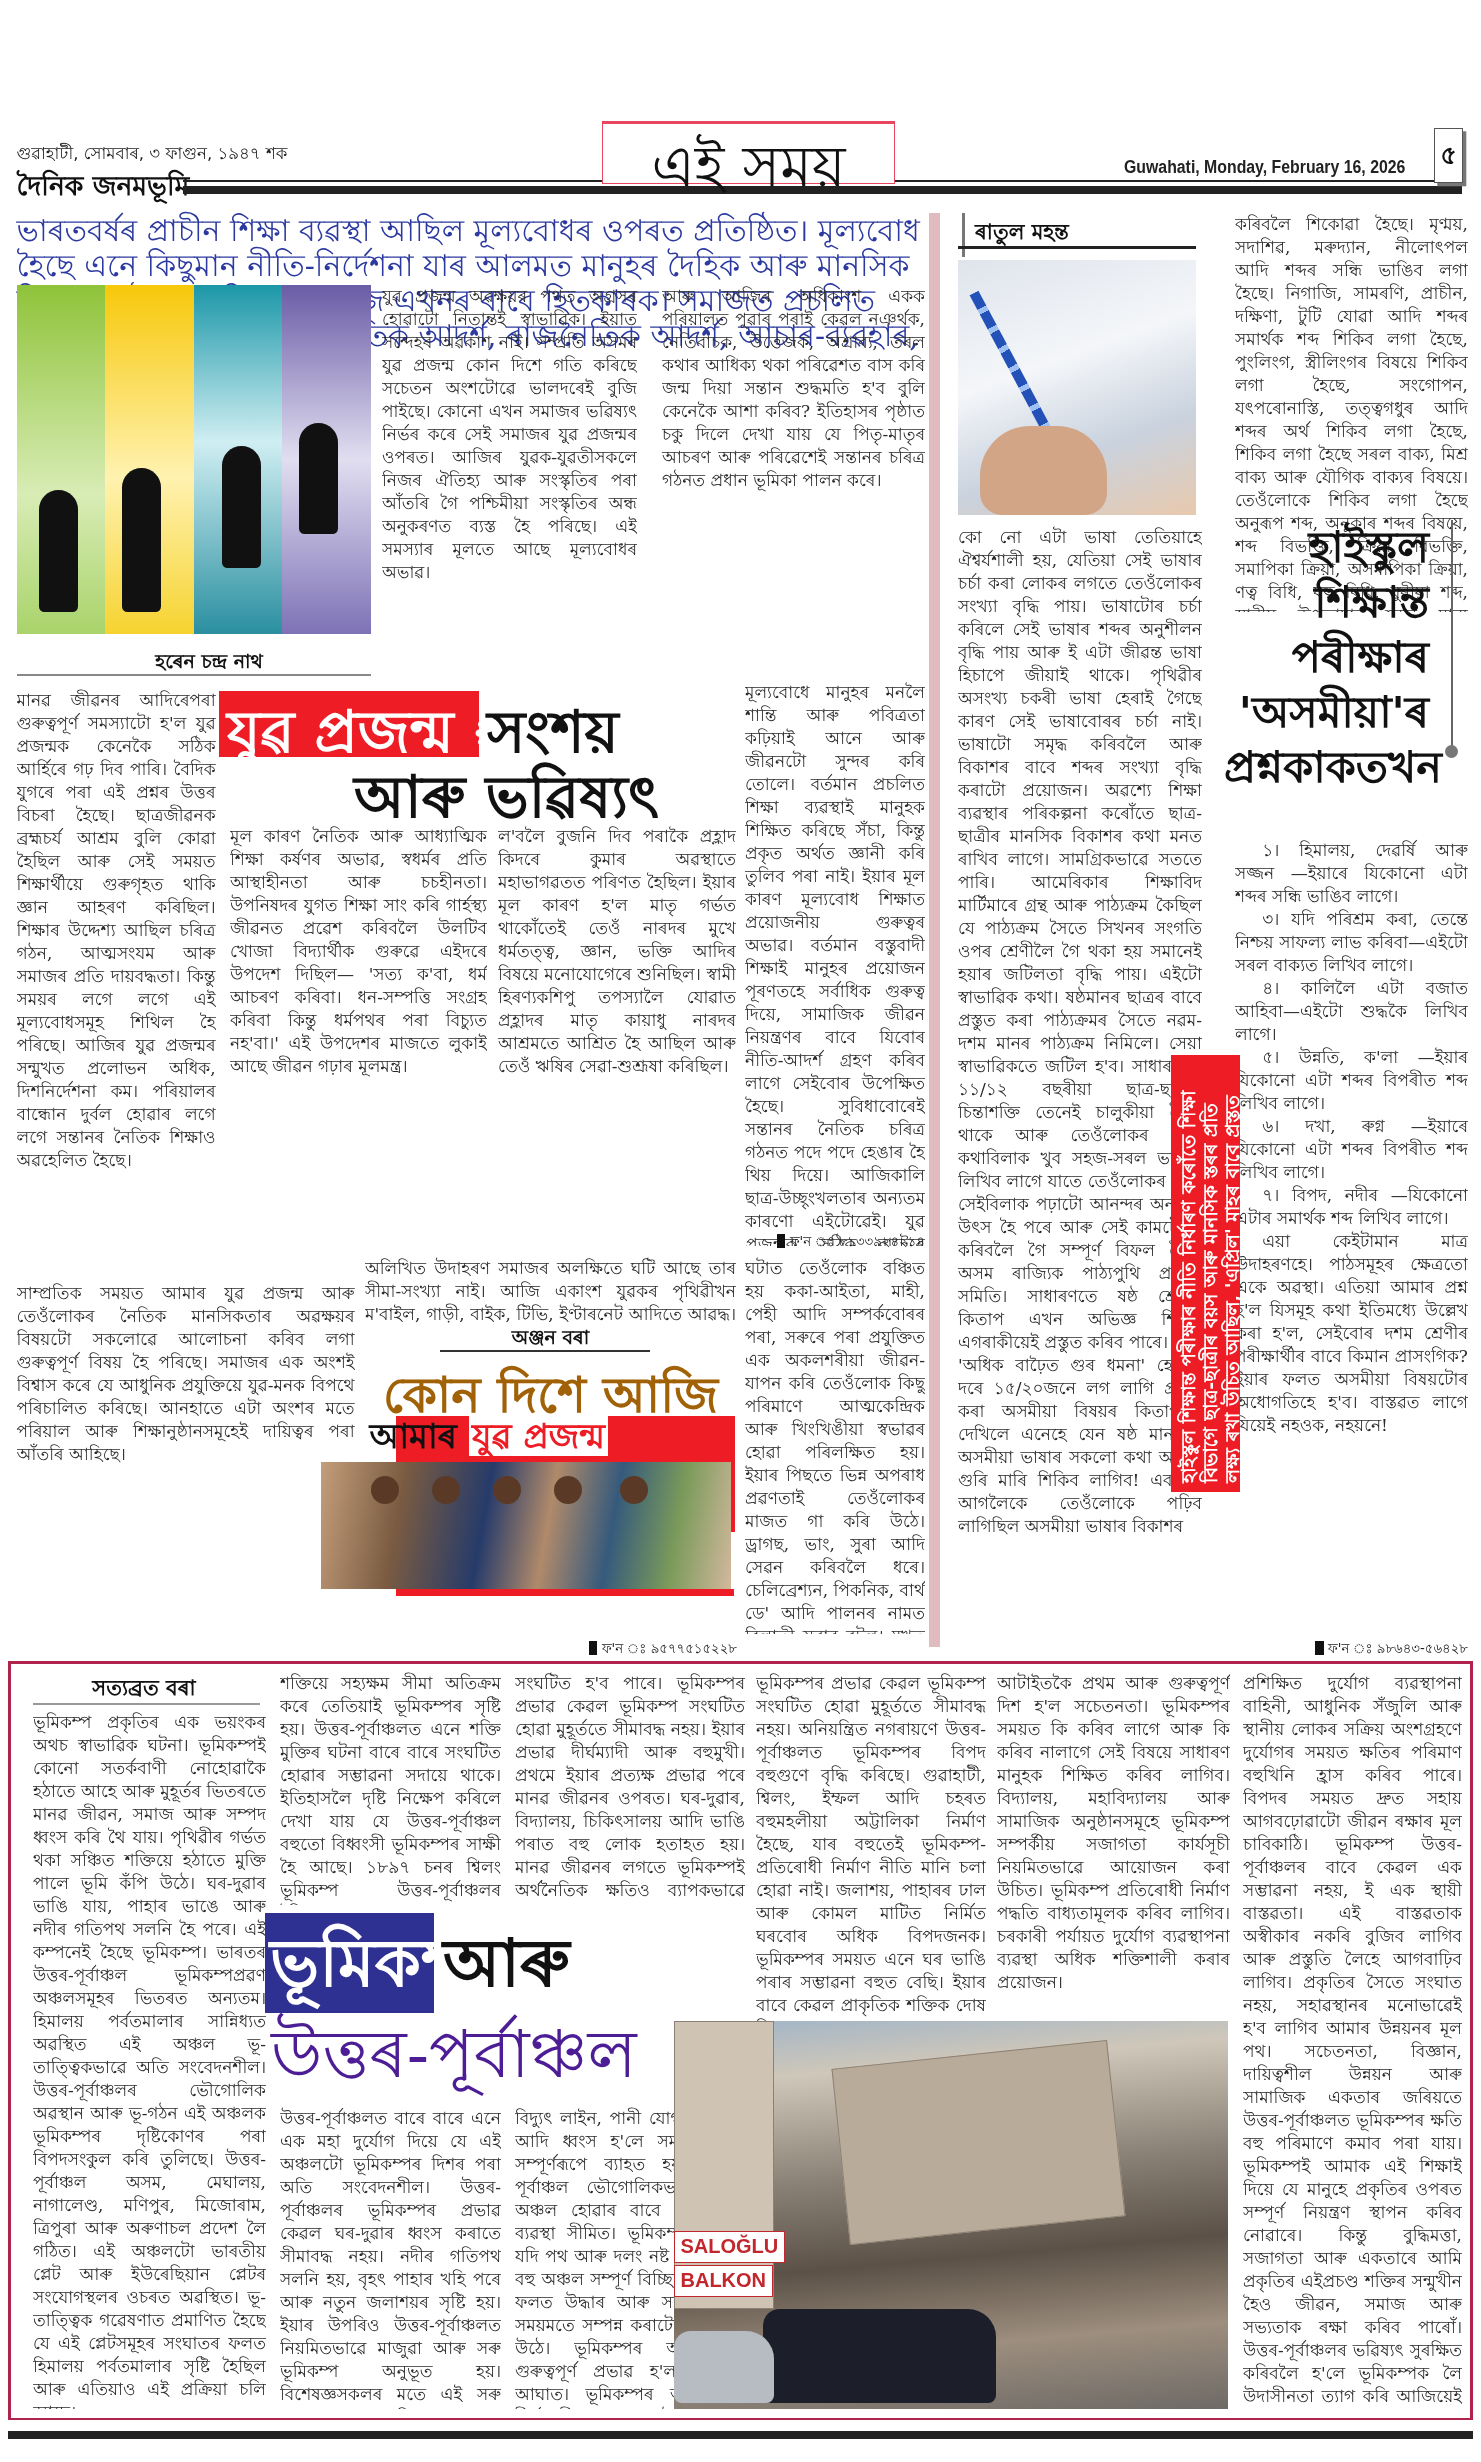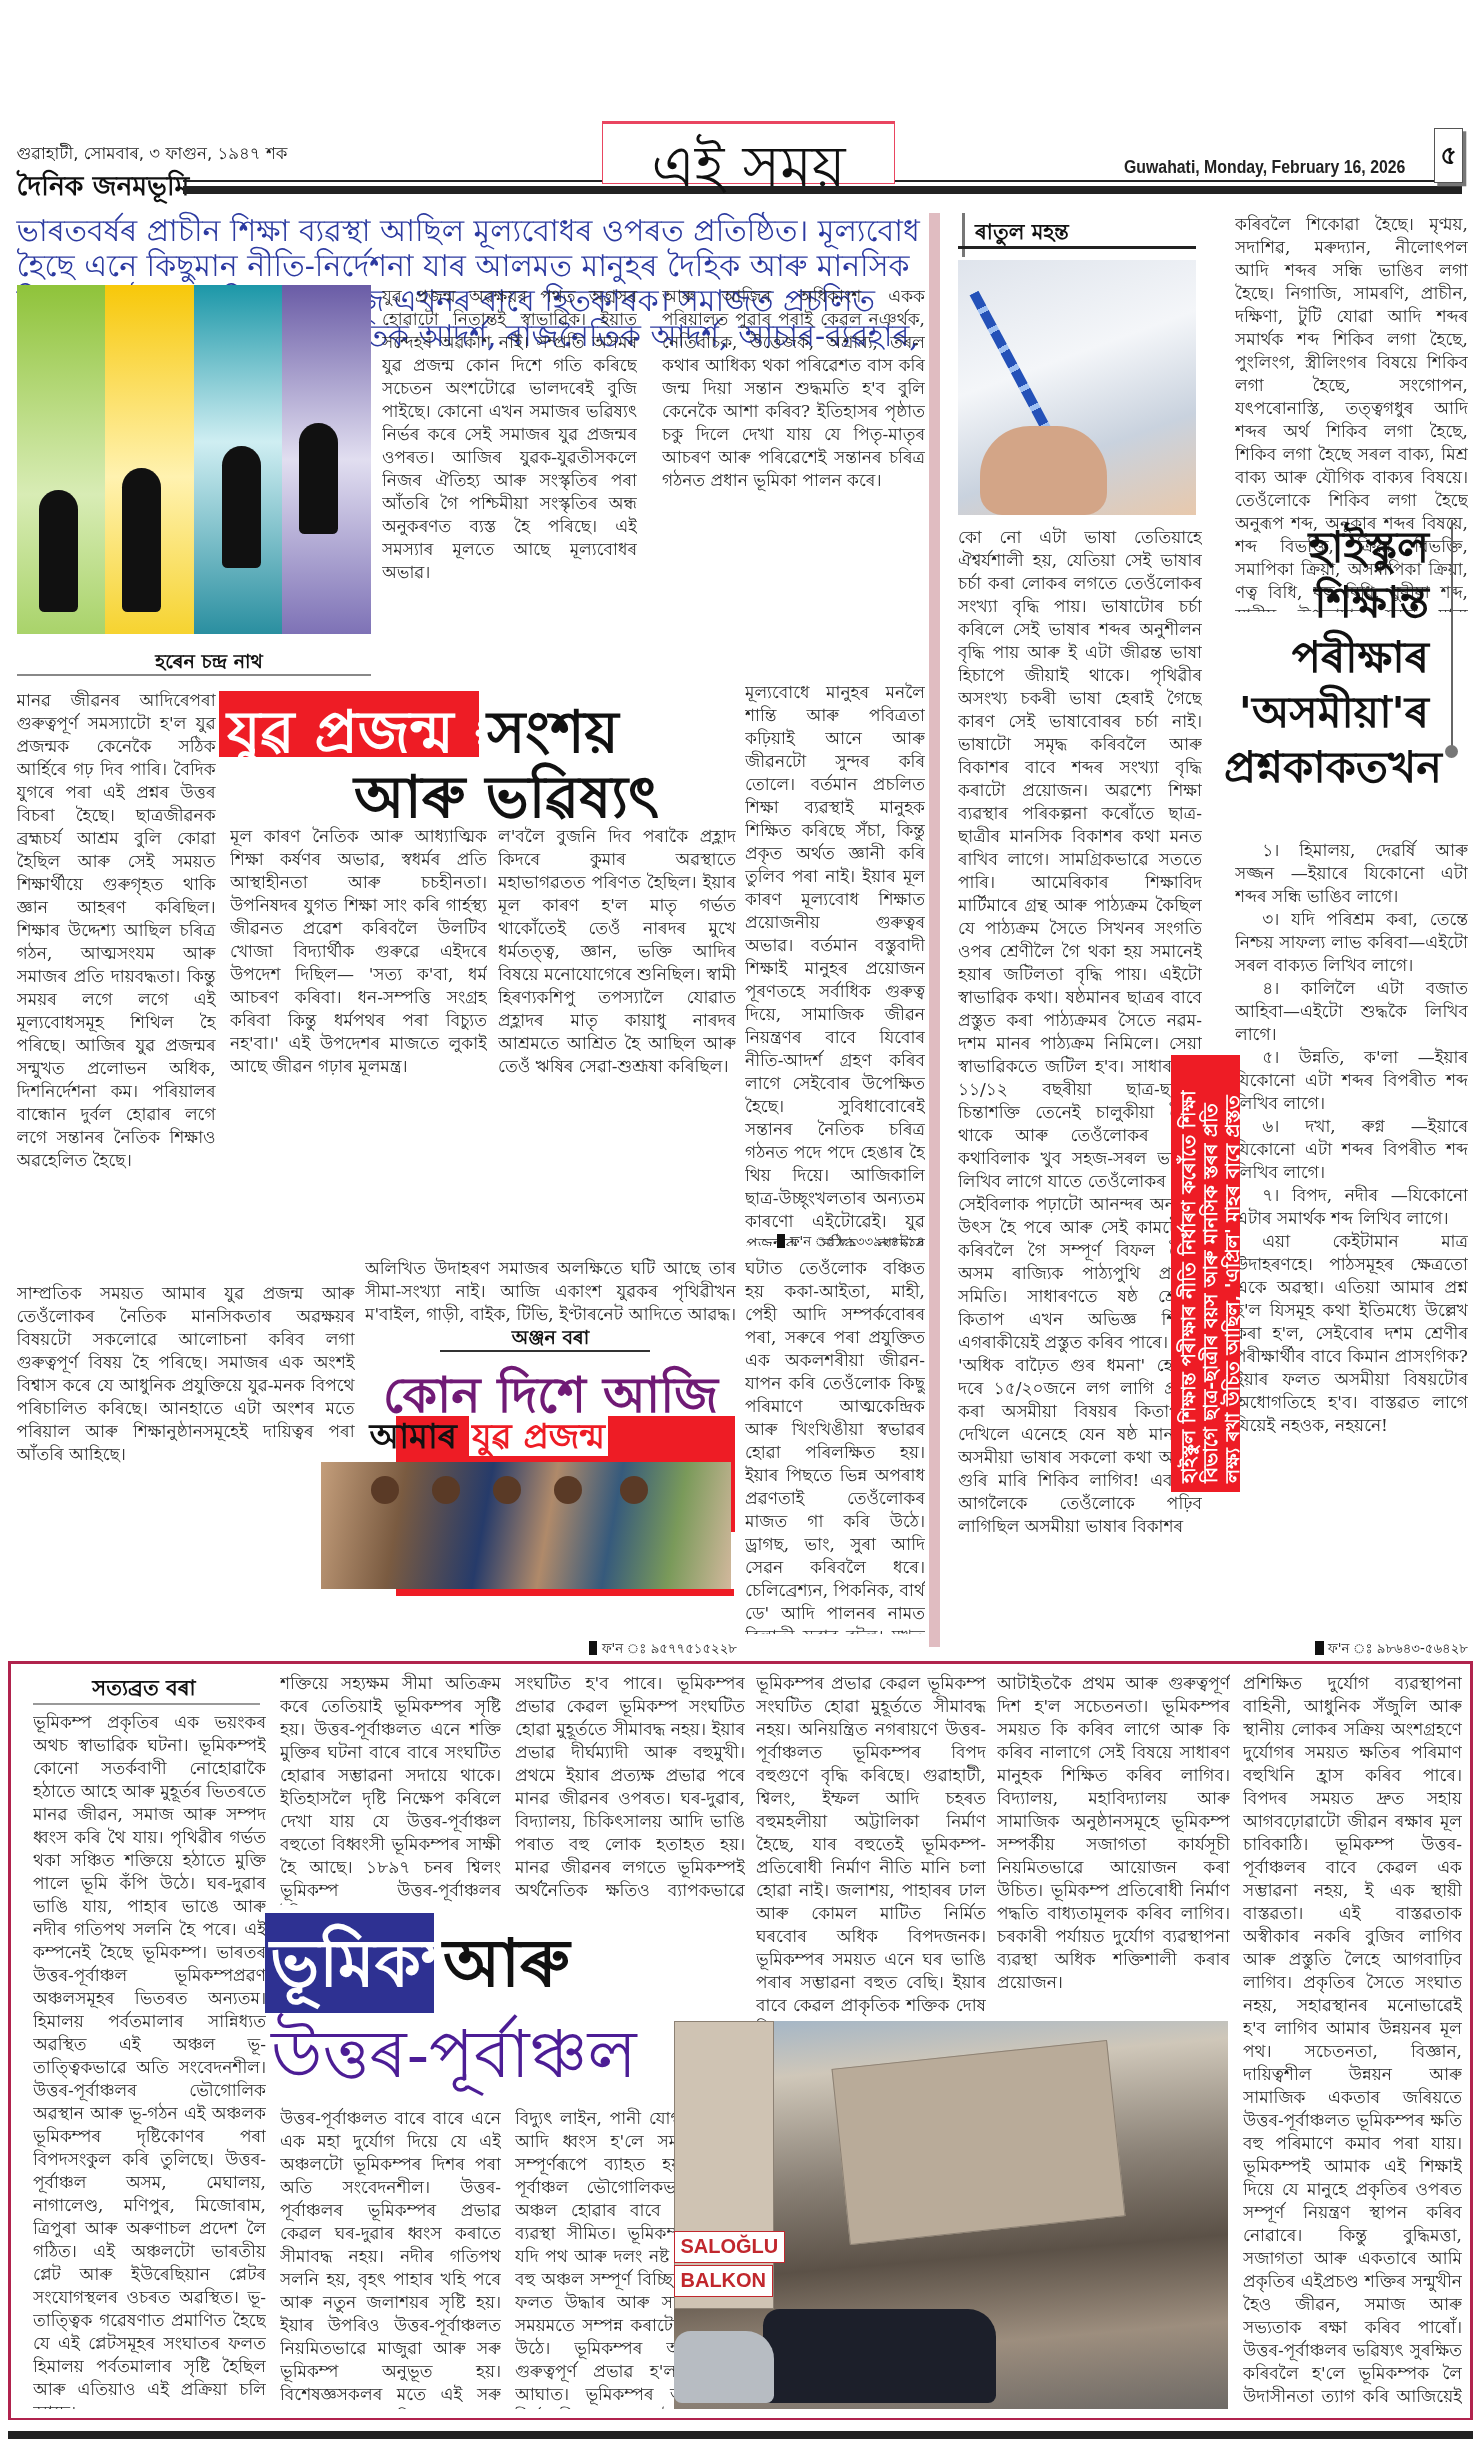--- a/index.html
+++ b/index.html
@@ -51,21 +51,21 @@
   #col-b1 { left: 382px; top: 285px; width: 255px; height: 393px; font-family: Liberation Serif, serif; }
   #col-b2 { left: 662px; top: 285px; width: 263px; height: 393px; }
   #col-c1 { left: 230px; top: 825px; width: 257px; height: 421px; }
   #col-c2 { left: 498px; top: 825px; width: 238px; height: 421px; }
   #col-c3 { left: 745px; top: 681px; width: 180px; height: 565px; }
   #col-d1 { left: 365px; top: 1257px; width: 371px; height: 66px; }
   #col-d2 { left: 745px; top: 1257px; width: 180px; height: 377px; }
 
   #byline-anjan { left: 365px; top: 1323px; width: 371px; text-align:center; font-size: 19px; font-weight:bold; color:#111; }
   #byline-anjan-rule { left: 440px; top: 1350px; width: 210px; height: 1.7px; background:#333; }
-  #kon-headline-1 { left: 365px; top: 1358px; width: 371px; text-align:center; font-size: 49px; font-weight:bold; color:#701a75; font-family:"DejaVu Serif", serif; }
+  #kon-headline-1 { left: 365px; top: 1358px; width: 371px; text-align:center; font-size: 49px; font-weight:bold; color:#a16207; font-family:"DejaVu Serif", serif; }
   #kon-red { left: 396px; top: 1416px; width: 339px; height: 116px; background:#ee1c25; }
   #kon-headline-2 { left: 365px; top: 1410px; width: 371px; font-size: 34px; font-weight:bold; color:#111; font-family:"DejaVu Serif", serif; padding-left: 4.4px; }
   #kon-headline-2 .hl { color:#ee1c25; background:#fff; padding: 0 3.3px; }
   #youth-photo { left: 321px; top: 1462px; width: 410px; height: 127px; background: linear-gradient(100deg,#c49e7b,#7a5b41 20%,#263b6a 40%,#b08a6a 55%,#365a7c 70%,#7a9a5a 85%,#d2b89d); }
   #youth-photo-red { left: 396px; top: 1589px; width: 338px; height: 6.6px; background:#ee1c25; }
   .person { position:absolute; top:14px; width:28px; height:28px; border-radius:50%; background:#5a3a26; }
 
   
   #pink-bar { left: 929px; top: 213px; width: 11px; height: 1434px; background:#e0bcc1; }
   #byline-ratul { left: 975px; top: 216px; font-size: 21px; font-weight:bold; color:#111; }

